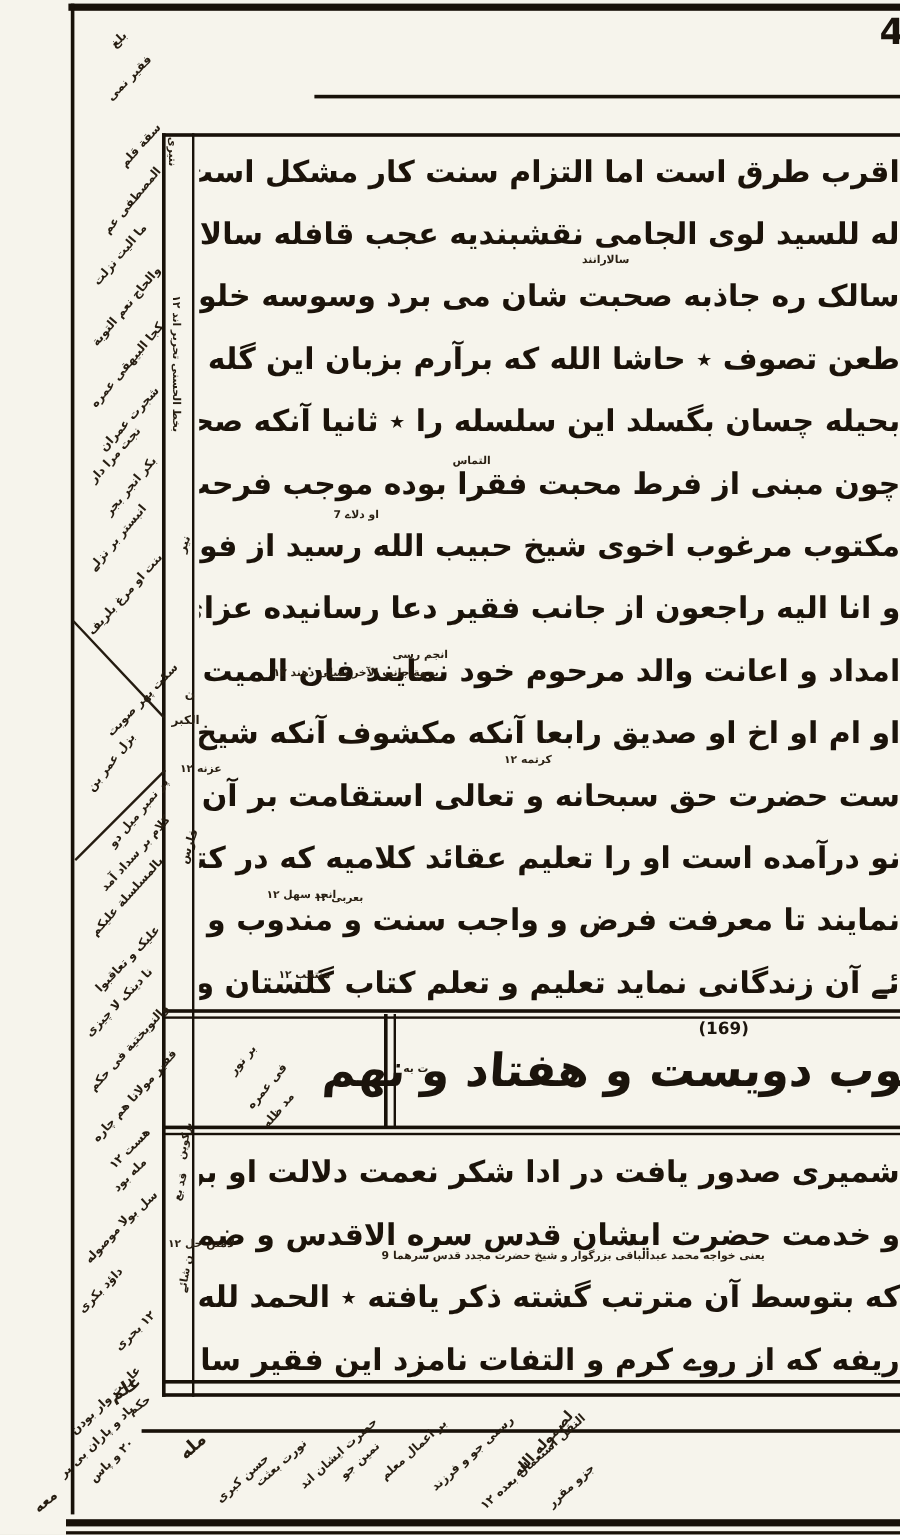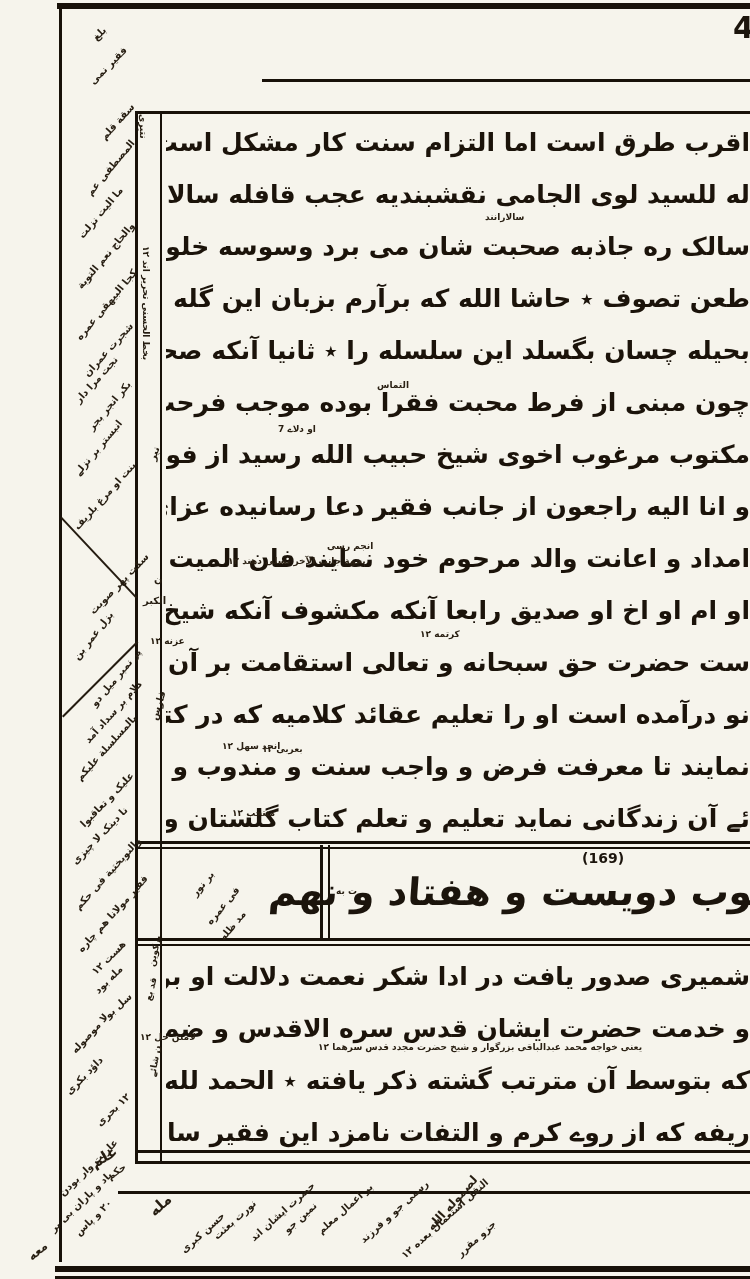--- a/index.html
+++ b/index.html
@@ -90,21 +90,21 @@
   <div class="il" style="left:485px;top:212px;">سالارانند</div>
   <div class="il" style="left:377px;top:380px;">التماس</div>
   <div class="il" style="left:278px;top:424px;">او دلاے 7</div>
   <div class="il" style="left:327px;top:541px;">انجم رسی</div>
   <div class="il" style="left:228px;top:556px;">بجهة جانب الآخر تسلی دهند ۱۲</div>
   <div class="il" style="left:150px;top:636px;">عزنه ۱۲</div>
   <div class="il" style="left:420px;top:629px;">کرتمه ۱۲</div>
   <div class="il" style="left:222px;top:741px;">انجد سهل ۱۲</div>
   <div class="il" style="left:262px;top:744px;">بعربی ۱۲</div>
   <div class="il" style="left:232px;top:788px;margin-top:20px;">منتخب ۱۲</div>
-  <div class="il" style="left:318px;top:1042px;">یعنی خواجه محمد عبدالباقی بزرگوار و شیخ حضرت مجدد قدس سرهما ۱۲</div>
+  <div class="il" style="left:318px;top:1042px;">یعنی خواجه محمد عبدالباقی بزرگوار و شیخ حضرت مجدد قدس سرهما 9</div>
   <div class="il" style="left:140px;top:1032px;">لامتن حل ۱۲</div>
 
   <div class="mn" style="left:92px;top:28px;transform:rotate(-45deg);">بلغ</div>
   <div class="mn" style="left:84px;top:60px;transform:rotate(-45deg);">فقیر نمی</div>
   <div class="mn" style="left:95px;top:116px;transform:rotate(-48deg);">سقة قلم</div>
   <div class="mn" style="left:76px;top:162px;transform:rotate(-50deg);">المصطفی عم</div>
   <div class="mn" style="left:69px;top:207px;transform:rotate(-50deg);">ما الیت نزلت</div>
   <div class="mn" style="left:64px;top:250px;transform:rotate(-50deg);">والحاج نعم التوبة</div>
   <div class="mn" style="left:62px;top:299px;transform:rotate(-50deg);">کجا البیهقی عمره</div>
   <div class="mn" style="left:74px;top:344px;transform:rotate(-48deg);">شجرت عمران</div>

